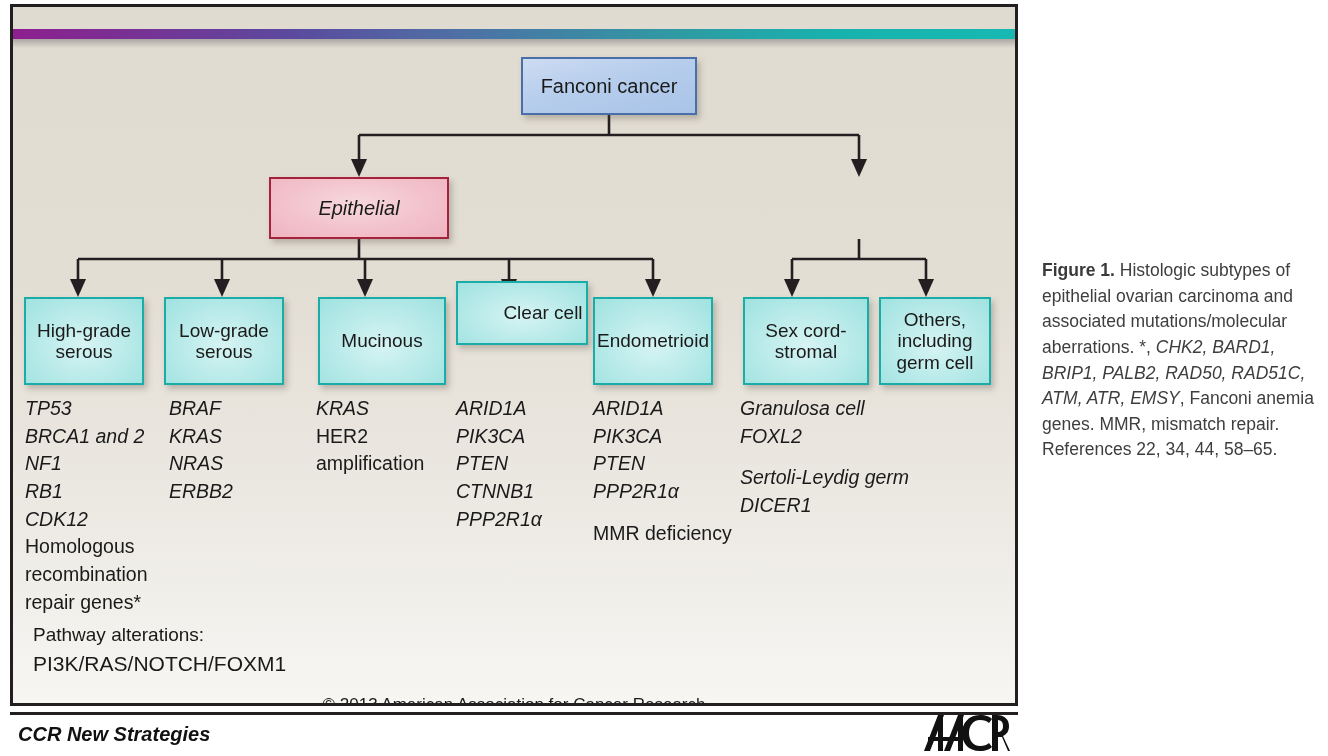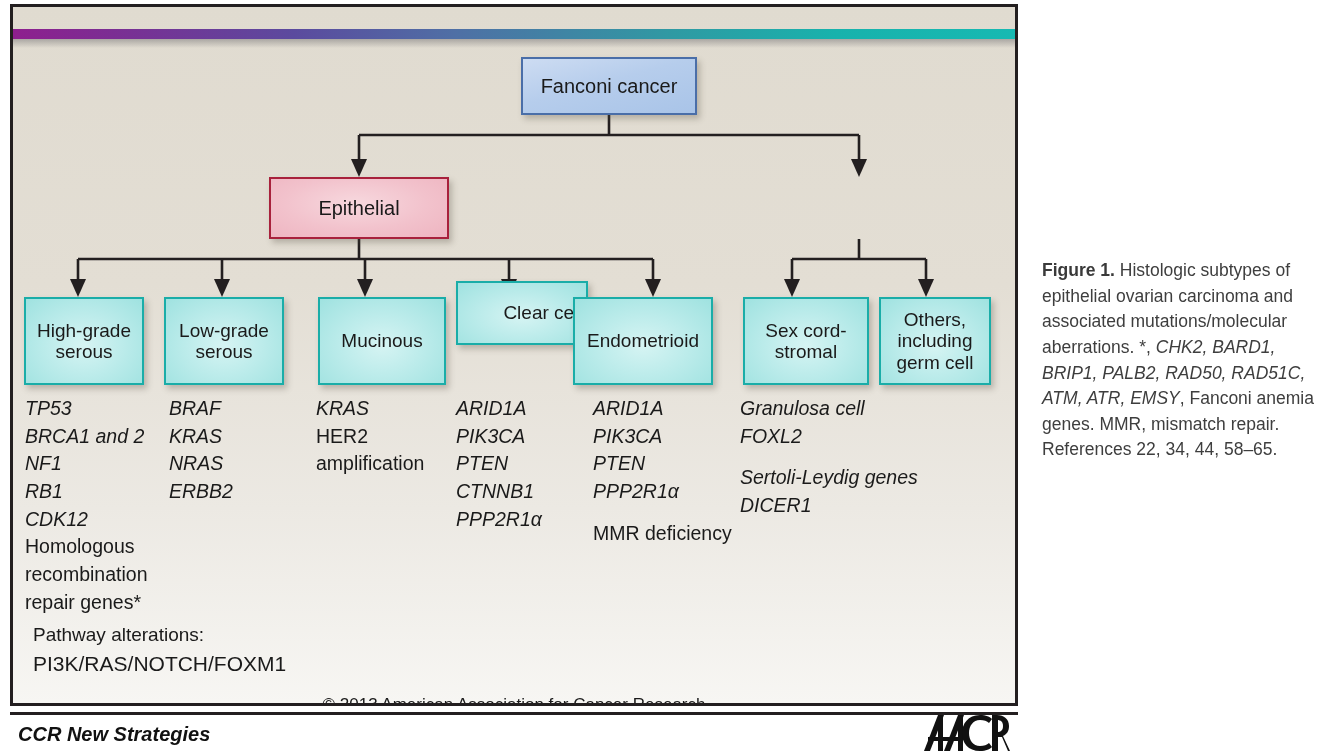--- a/index.html
+++ b/index.html
@@ -41,20 +41,21 @@
   }
   .node-root {
     background: linear-gradient(165deg, #cddcf2 0%, #b6cdec 45%, #a9c4e8 100%);
     border: 2px solid #4a6ea8;
     font-size: 20px;
   }
   .node-mid {
     background: radial-gradient(ellipse at 48% 42%, #f7d8de 0%, #f2c2cc 55%, #eeb4c0 100%);
     border: 2px solid #a8213c;
     font-size: 20px;
+    font-style: italic;
   }
   .node-leaf {
     background: radial-gradient(ellipse at 50% 55%, #d6f4f3 0%, #bdeceb 45%, #9fe2e0 100%);
     border: 2px solid #1aada8;
     font-size: 19px;
   }
 
   
   #connectors { position: absolute; left: 0; top: 0; width: 1002px; height: 696px; z-index: 2; }
 
@@ -151,21 +152,21 @@
     </div>
     <div class="node node-leaf" style="left:151px; top:290px; width:120px; height:88px;">
       <span class="ml">Low-grade<br>serous</span>
     </div>
     <div class="node node-leaf" style="left:305px; top:290px; width:128px; height:88px;">
       <span class="ml">Mucinous</span>
     </div>
     <div class="node node-leaf" style="left:443px; top:274px; width:132px; height:64px;padding-left:42px;">
       <span class="ml">Clear cell</span>
     </div>
-    <div class="node node-leaf" style="left:560px; top:290px; width:140px; height:88px;text-align:right;">
+    <div class="node node-leaf" style="left:580px; top:290px; width:120px; height:88px;text-align:right;">
       <span class="ml">Endometrioid</span>
     </div>
     <div class="node node-leaf" style="left:730px; top:290px; width:126px; height:88px;">
       <span class="ml">Sex cord-<br>stromal</span>
     </div>
     <div class="node node-leaf" style="left:866px; top:290px; width:112px; height:88px;">
       <span class="ml">Others,<br>including<br>germ cell</span>
     </div>
 
     <div class="gene-col" style="left:12px; top:388px;">
@@ -199,21 +200,21 @@
     <div class="gene-col" style="left:580px; top:388px;">
         <div class="gene-line ital">ARID1A</div>
         <div class="gene-line ital">PIK3CA</div>
         <div class="gene-line ital">PTEN</div>
         <div class="gene-line ital">PPP2R1α</div>
         <div class="gene-line gap">MMR deficiency</div>
       </div>
     <div class="gene-col" style="left:727px; top:388px;">
         <div class="gene-line ital">Granulosa cell</div>
         <div class="gene-line ital">FOXL2</div>
-        <div class="gene-line ital gap">Sertoli-Leydig genes</div>
+        <div class="gene-line ital gap">Sertoli-Leydig germ</div>
         <div class="gene-line ital">DICER1</div>
       </div>
 
     <div id="pathway-block">
       <div class="pw-title">Pathway alterations:</div>
       <div class="pw-value">PI3K/RAS/NOTCH/FOXM1</div>
     </div>
 
     <div id="copyright">© 2013 American Association for Cancer Research</div>
   </div>

